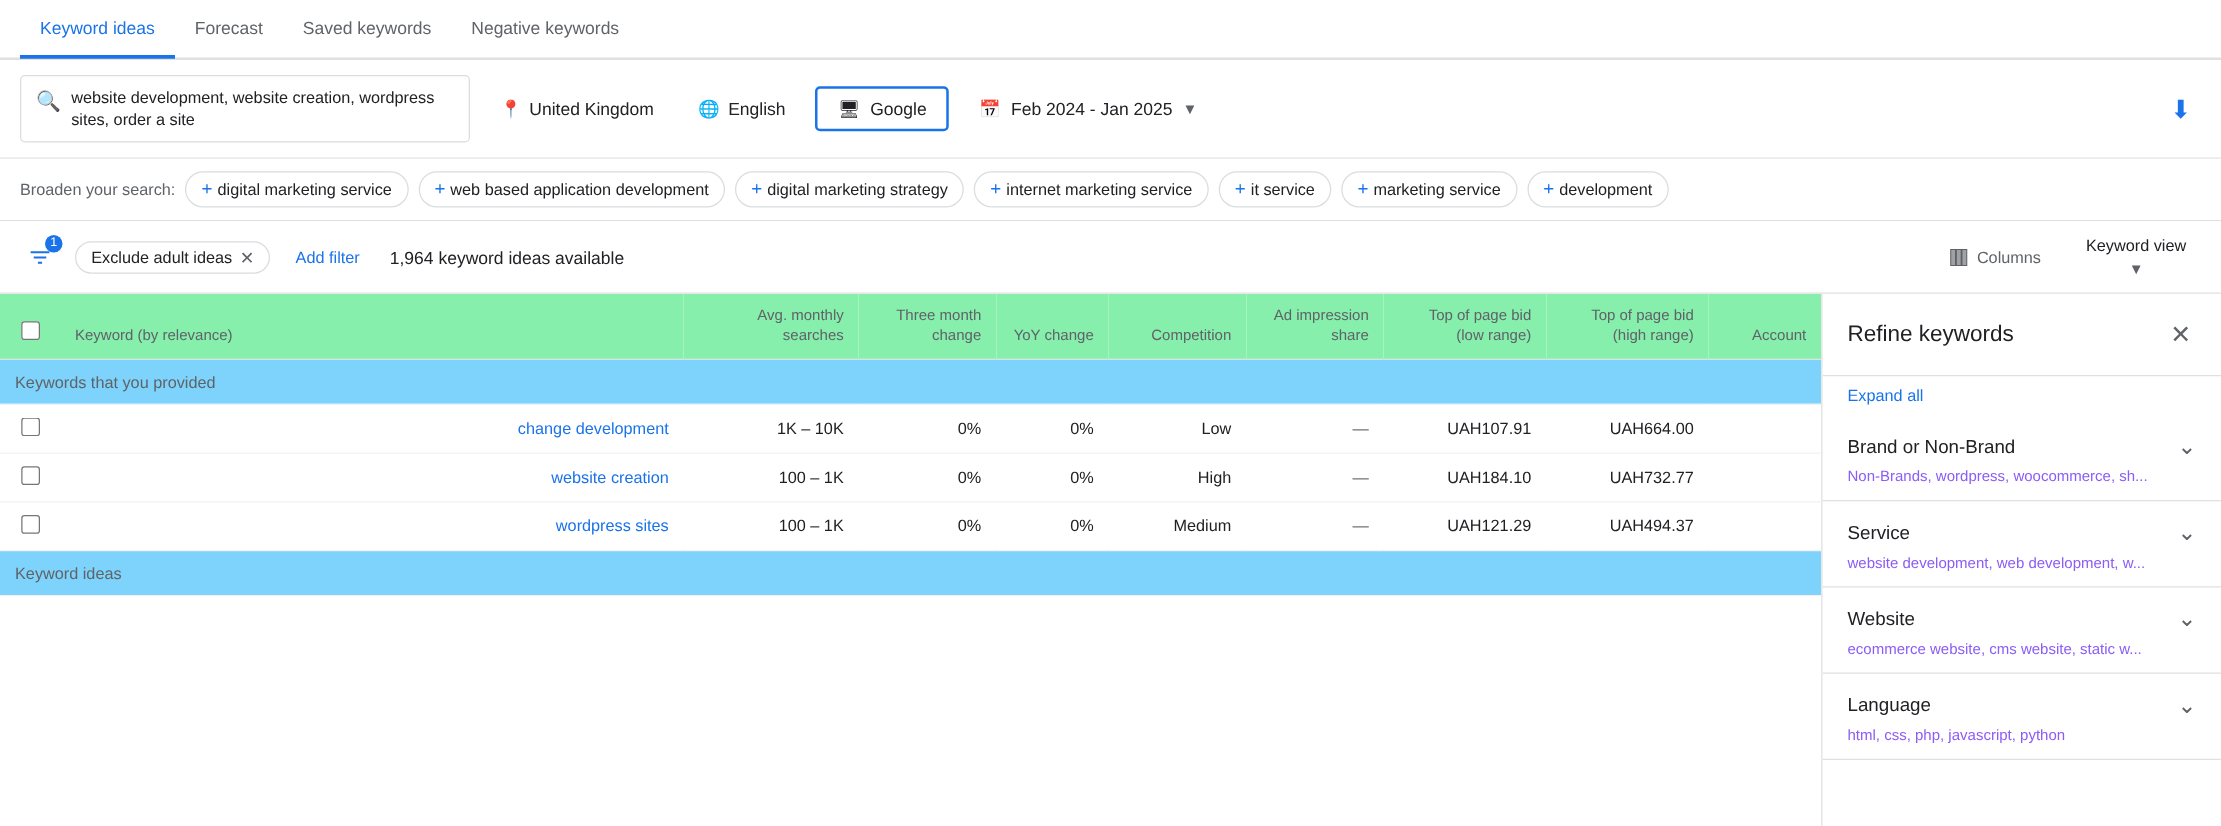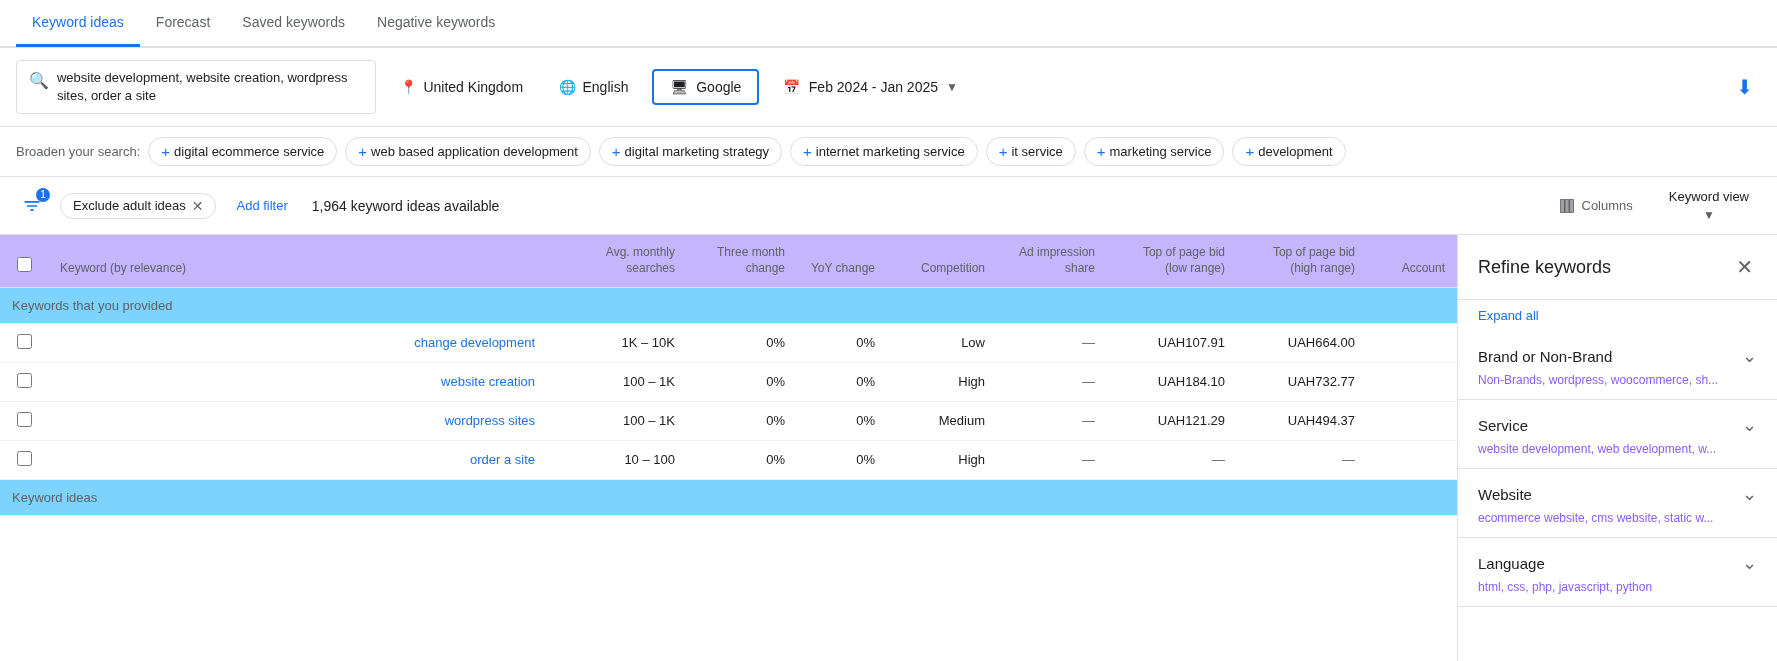--- a/index.html
+++ b/index.html
@@ -38,21 +38,21 @@
     .columns-btn { display: flex; align-items: center; gap: 6px; padding: 4px 12px; border: none; background: none; cursor: pointer; color: #5f6368; font-size: 13px; margin-left: auto; }
     .keyword-view-btn { display: flex; align-items: center; gap: 4px; padding: 4px 12px; border: none; background: none; cursor: pointer; color: #202124; font-size: 13px; flex-direction: column; }
 
     
     .main-area { display: flex; height: calc(100vh - 210px); overflow: hidden; }
 
     
     .table-area { flex: 1; overflow: auto; }
     table { width: 100%; border-collapse: collapse; }
     thead tr { border-bottom: 1px solid #e0e0e0; }
-    th { padding: 10px 12px; font-size: 12px; font-weight: 500; color: #5f6368; text-align: right; vertical-align: bottom; white-space: normal; line-height: 1.3; background: #c4b5fd; position: sticky; top: 0; z-index: 1; }
+    th { padding: 10px 12px; font-size: 12px; font-weight: 500; color: #5f6368; text-align: right; vertical-align: bottom; white-space: normal; line-height: 1.3; background: #86efac; position: sticky; top: 0; z-index: 1; }
     th:first-child { text-align: left; }
     th.col-keyword { text-align: left; min-width: 220px; }
     td { padding: 10px 12px; font-size: 13px; color: #202124; text-align: right; border-bottom: 1px solid #f1f3f4; vertical-align: middle; }
     td:first-child { text-align: left; }
     .section-label { font-size: 13px; color: #5f6368; padding: 10px 12px; background: #fff; border-bottom: 1px solid #f1f3f4; }
     .checkbox-cell { width: 40px; text-align: center !important; }
     .checkbox { width: 15px; height: 15px; cursor: pointer; }
     .keyword-link { color: #1a73e8; text-decoration: none; cursor: pointer; font-size: 13px; }
     .dash { color: #5f6368; }
     .section-header-row td, .section-header-row:hover td { background: #7dd3fc; }
@@ -117,21 +117,21 @@
     <span style="color:#5f6368; font-size:12px;">▼</span>
   </button>
 
   <span class="download-btn">⬇</span>
 </div>
 
 <div class="broaden-row">
   <span class="broaden-label">Broaden your search:</span>
   <div class="broaden-chip">
     <span class="plus">+</span>
-    <span>digital ecommerce service</span>
+    <span>digital marketing service</span>
   </div>
   <div class="broaden-chip">
     <span class="plus">+</span>
     <span>web based application development</span>
   </div>
   <div class="broaden-chip">
     <span class="plus">+</span>
     <span>digital marketing strategy</span>
   </div>
   <div class="broaden-chip">
@@ -261,32 +261,20 @@
           <td><span>100 – 1K</span></td>
           <td><span>0%</span></td>
           <td><span>0%</span></td>
           <td><span>Medium</span></td>
           <td><span class="dash">—</span></td>
           <td><span>UAH121.29</span></td>
           <td><span>UAH494.37</span></td>
           <td></td>
         </tr>
 
-        <tr>
-          <td class="checkbox-cell"><input type="checkbox" class="checkbox" style=""></td>
-          <td><span class="keyword-link">order a site</span></td>
-          <td><span>10 – 100</span></td>
-          <td><span>0%</span></td>
-          <td><span>0%</span></td>
-          <td><span>High</span></td>
-          <td><span class="dash">—</span></td>
-          <td><span class="dash">—</span></td>
-          <td><span class="dash">—</span></td>
-          <td></td>
-        </tr>
 
         <tr class="section-header-row">
           <td colspan="10" class="section-label">
             <span>Keyword ideas</span>
           </td>
         </tr>
       </tbody>
     </table>
   </div>
 

